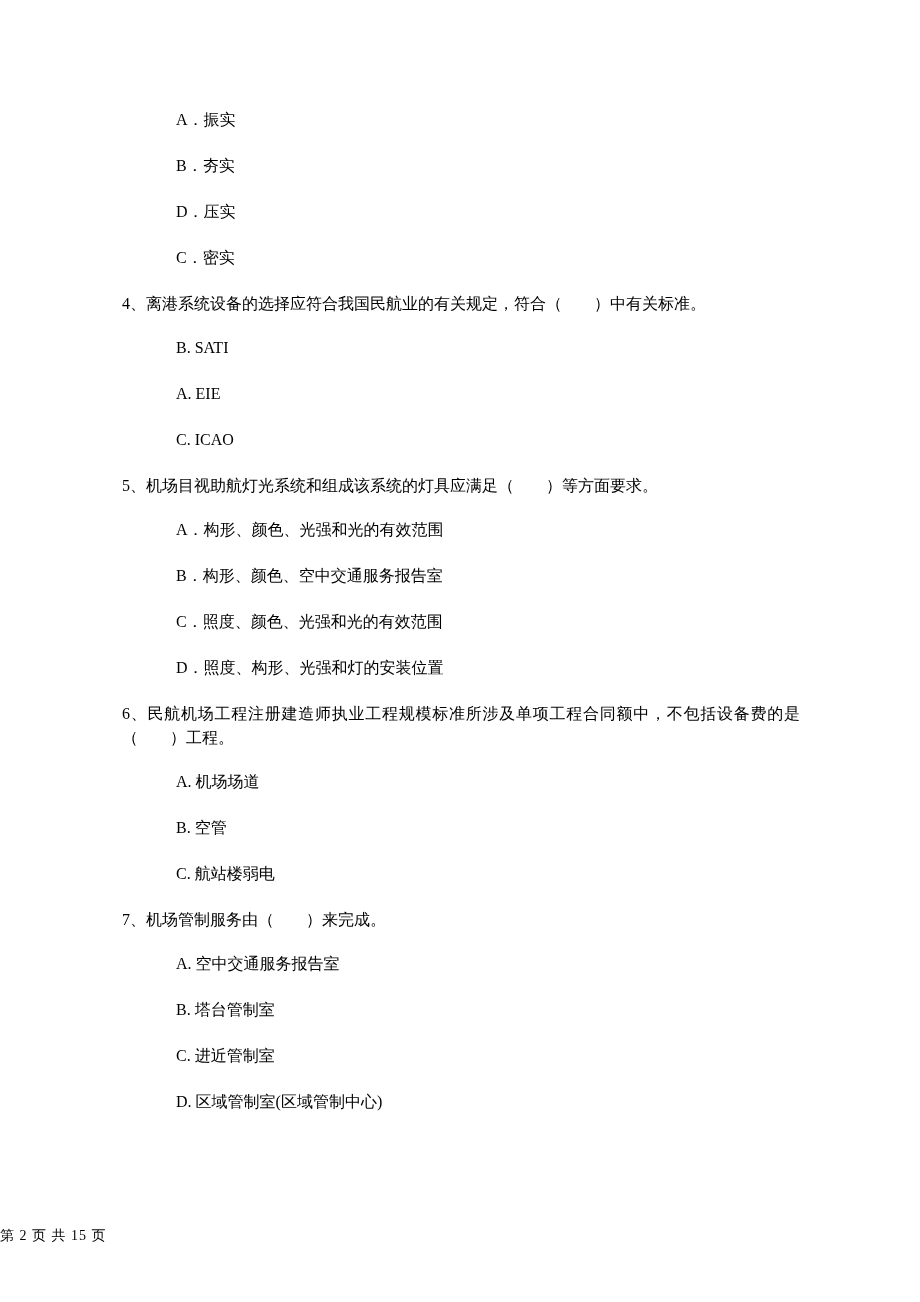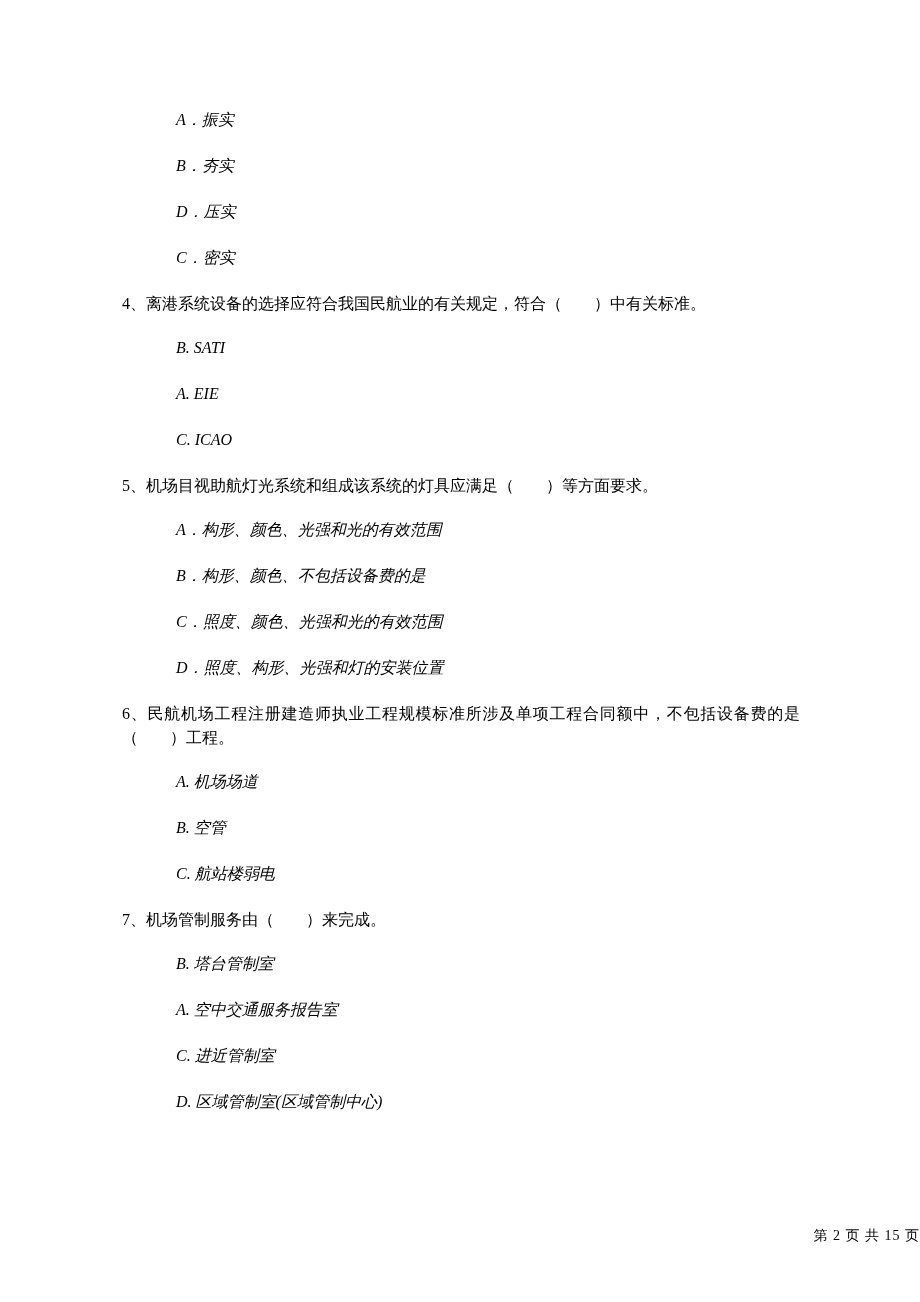--- a/index.html
+++ b/index.html
@@ -20,31 +20,30 @@
   }
   .question {
     margin-bottom: 12px;
   }
   .stem {
     margin: 0 0 20px 2px;
     text-align: justify;
   }
   .options {
     padding-left: 56px;
-    font-style: italic;
   }
   .option {
     margin-bottom: 22px;
   }
   .footer {
     position: absolute;
     bottom: 56px;
     left: 0;
     width: 100%;
-    text-align: right;
+    text-align: left;
     font-size: 14px;
     letter-spacing: 1px;
   }
 </style>
 </head>
 <body>
 
 <div class="page">
 
   <div class="question">
@@ -62,39 +61,39 @@
       <div class="option">B.  SATI</div>
       <div class="option">A.  EIE</div>
       <div class="option">C.  ICAO</div>
     </div>
   </div>
 
   <div class="question">
     <p class="stem">5、机场目视助航灯光系统和组成该系统的灯具应满足（　　）等方面要求。</p>
     <div class="options">
       <div class="option">A．构形、颜色、光强和光的有效范围</div>
-      <div class="option">B．构形、颜色、不包括设备费的是</div>
+      <div class="option">B．构形、颜色、空中交通服务报告室</div>
       <div class="option">C．照度、颜色、光强和光的有效范围</div>
       <div class="option">D．照度、构形、光强和灯的安装位置</div>
     </div>
   </div>
 
   <div class="question">
     <p class="stem">6、民航机场工程注册建造师执业工程规模标准所涉及单项工程合同额中，不包括设备费的是（　　）工程。</p>
     <div class="options">
       <div class="option">A.  机场场道</div>
       <div class="option">B.  空管</div>
       <div class="option">C.  航站楼弱电</div>
     </div>
   </div>
 
   <div class="question">
     <p class="stem">7、机场管制服务由（　　）来完成。</p>
     <div class="options">
+      <div class="option">A.  空中交通服务报告室</div>
       <div class="option">B.  塔台管制室</div>
-      <div class="option">A.  空中交通服务报告室</div>
       <div class="option">C.  进近管制室</div>
       <div class="option">D.  区域管制室(区域管制中心)</div>
     </div>
   </div>
 
   <div class="footer">第 2 页 共 15 页</div>
 </div>
 
 </body></html>

